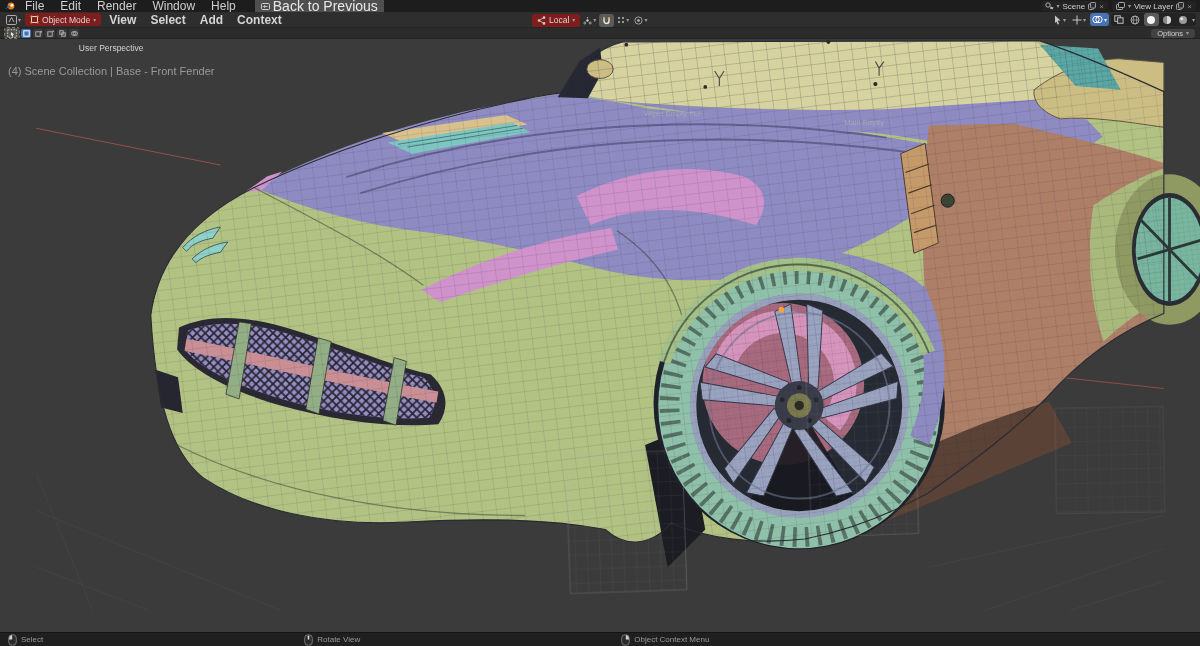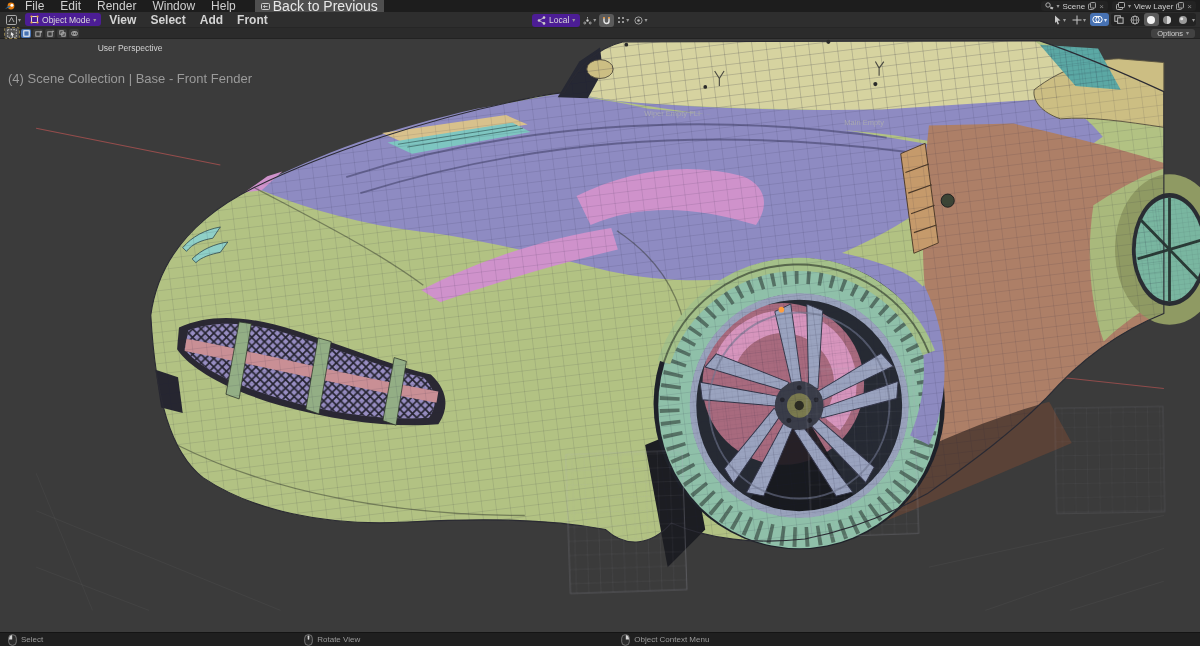--- a/index.html
+++ b/index.html
@@ -10,21 +10,21 @@
   #topbar .menu { color:#cfcfcf; font-size:12px; padding:0 7px; line-height:12px; }
   #back-btn { margin-left:10px; background:#4f4f4f; border-radius:3px; height:24px;
     display:flex; align-items:center; gap:3px; padding:0 6px; color:#e8e8e8; font-size:14px; }
   .tb-right { margin-left:auto; display:flex; align-items:center; gap:4px; }
   .id-field { background:#232323; border-radius:3px; height:10px; display:flex; align-items:center;
     gap:3px; padding:0 4px; color:#d0d0d0; font-size:8px; }
   .id-field .x { color:#8a8a8a; font-size:8px; }
   #vp-header { top:12px; height:16px; background:#2e2e2e; z-index:30; padding:0 4px; gap:2px;
     border-bottom:1px solid #262626; }
   #vp-header .menu { color:#d4d4d4; font-size:12px; padding:0 6px; line-height:16px;font-weight:bold; }
-  .chip { background:#4c1d95; border-radius:3px; height:13px; display:flex; align-items:center;
+  .chip { background:#7f1d1d; border-radius:3px; height:13px; display:flex; align-items:center;
     gap:3px; padding:0 5px; color:#dadada; font-size:8.5px; }
   .icon-btn { height:13px; min-width:15px; display:flex; align-items:center; justify-content:center;
     border-radius:3px; gap:1px; padding:0 2px; }
   .icon-btn.on { background:#4772b3; }
   .icon-btn.pressed { background:#5b5b5b; }
   .caret { font-size:6px; color:#9a9a9a; line-height:1; }
   .hdr-center { position:absolute; left:532px; top:0; height:16px; display:flex; align-items:center; gap:1px; }
   .hdr-right { margin-left:auto; display:flex; align-items:center; gap:2px; }
   .seg { display:flex; align-items:center; background:#232323; border-radius:3px; height:13px; padding:0 1px; gap:1px;}
   #tool-row { top:28px; height:11px; background:#2b2b2b; z-index:30; padding:0 5px; gap:2px;
@@ -32,21 +32,21 @@
   .tool-chip { height:10px; width:14px; border-radius:2px; display:flex; align-items:center; justify-content:center; }
   .tool-chip.pressed { background:#505050; outline:1px dashed #8a7a4a; }
   .mode-chip { height:9px; width:10px; border-radius:2px; background:#3a3a3a;
     display:flex; align-items:center; justify-content:center; }
   .mode-chip.on { background:#4772b3; }
   #options-btn { margin-left:auto; background:#424242; border-radius:3px; height:9px;
     display:flex; align-items:center; gap:3px; padding:0 6px; color:#cfcfcf; font-size:7.5px; }
   #viewport { position:absolute; top:39px; left:0; width:1200px; height:593px; background:#3b3b3b; }
   #overlay-text { position:absolute; top:4px; left:8px; z-index:20; pointer-events:none;text-align:center; }
   #overlay-text .l1 { color:#d2d2d2; font-size:8.5px; }
-  #overlay-text .l2 { color:#9a9a9a; font-size:13px; margin-top:18px; }
+  #overlay-text .l2 { color:#9a9a9a; font-size:11px; margin-top:12px; }
   #statusbar { top:632px; height:14px; background:#1f1f1f; border-top:1px solid #141414;
     z-index:30; padding:0 8px; gap:6px; }
   .hint { display:flex; align-items:center; gap:4px; color:#9a9a9a; font-size:8px; }
   .hint.h2 { margin-left:255px; } .hint.h3 { margin-left:255px; }
   #stats { margin-left:auto; color:#848484; font-size:8px; white-space:nowrap; }
   svg text { font-family:"Liberation Sans","DejaVu Sans",sans-serif; }
 </style>
 </head>
 <body>
 
@@ -113,21 +113,21 @@
         <circle cx="7.5" cy="1.5" r="1.1" fill="#e8a33d"></circle>
       <circle cx="1.5" cy="7.5" r="1.1" fill="#e8a33d"></circle>
         <circle cx="7.5" cy="7.5" r="1.1" fill="#e8a33d"></circle>
     </svg>
     <span>Object Mode</span>
     <span class="caret">▾</span>
   </div>
   <span class="menu">View</span>
   <span class="menu">Select</span>
   <span class="menu">Add</span>
-  <span class="menu">Front</span>
+  <span class="menu">Context</span>
 
   <div class="hdr-center">
     <div class="chip">
       <svg width="9" height="9" viewBox="0 0 9 9">
         <circle cx="2" cy="4.5" r="1.3" fill="#ccc"></circle>
           <circle cx="7" cy="1.6" r="1.3" fill="#ccc"></circle>
         <circle cx="7" cy="7.4" r="1.3" fill="#ccc"></circle>
         <path d="M2,4.5 L7,1.6 M2,4.5 L7,7.4" stroke="#ccc" stroke-width="0.8"></path>
       </svg>
       <span>Local</span>

